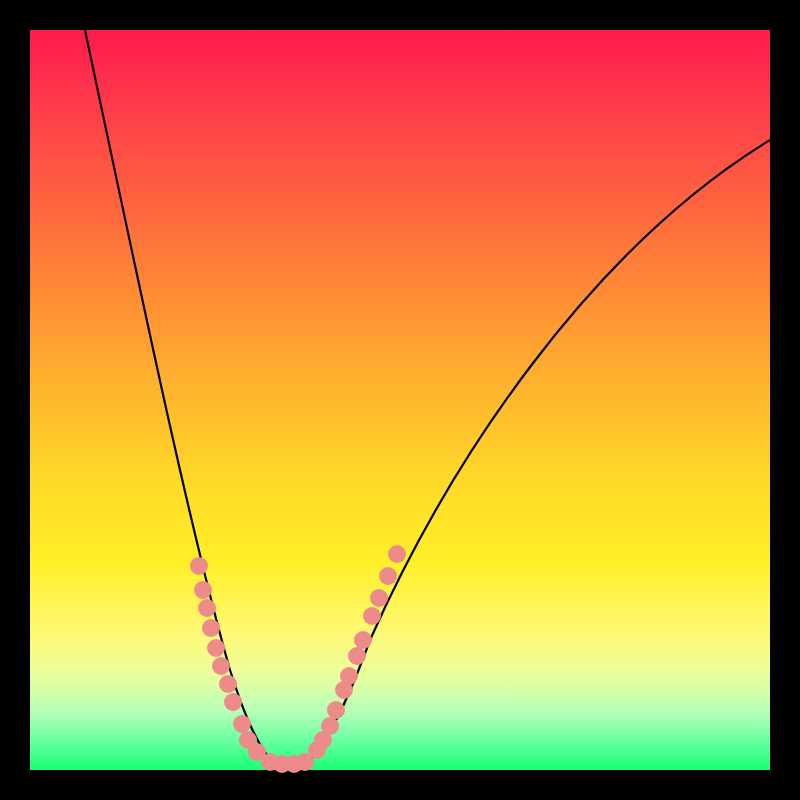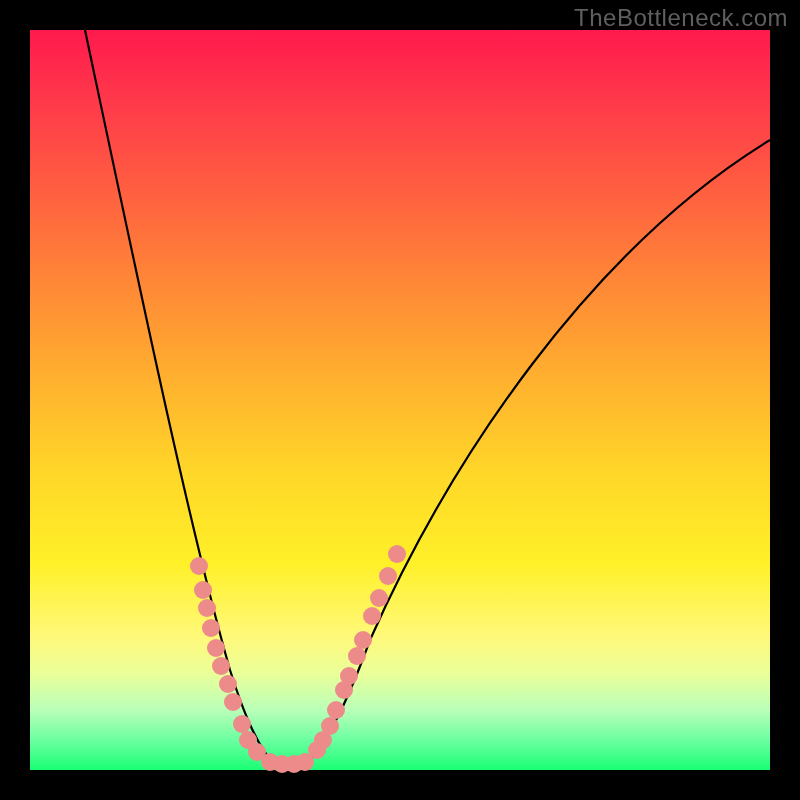--- a/index.html
+++ b/index.html
@@ -54,21 +54,20 @@
     font-size: 24px;
     color: #5f5f5f;
     font-weight: 500;
     letter-spacing: 0.5px;
   }
 </style>
 </head>
 <body>
 
 <div class="frame">
-  <div class="watermark">TheBottleneck.com</div>
   <div class="plot">
     <svg class="curve" viewBox="0 0 740 740" preserveAspectRatio="none">
       <path fill="none" stroke="#000" stroke-width="2.2" d="M 55 0 C 110 260, 160 500, 200 640 C 225 720, 245 740, 258 740 C 275 740, 300 720, 340 610 C 420 430, 560 220, 740 110"></path>
     </svg>
     <div id="dots">
         <div class="dot" style="left: 169px; top: 536px;"></div>
         <div class="dot" style="left: 173px; top: 560px;"></div>
         <div class="dot" style="left: 177px; top: 578px;"></div>
         <div class="dot" style="left: 181px; top: 598px;"></div>
         <div class="dot" style="left: 186px; top: 618px;"></div>

